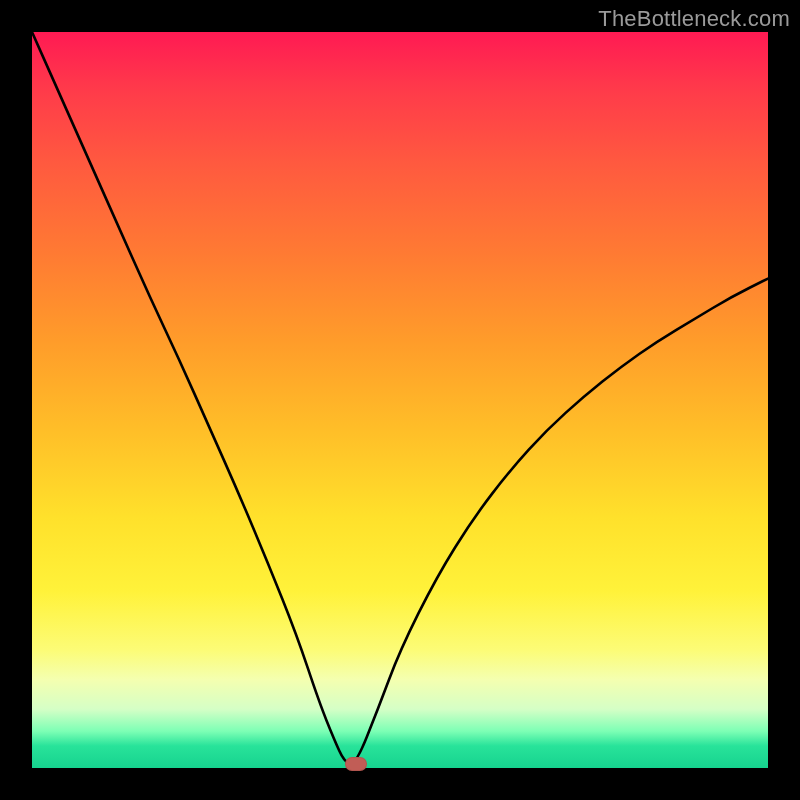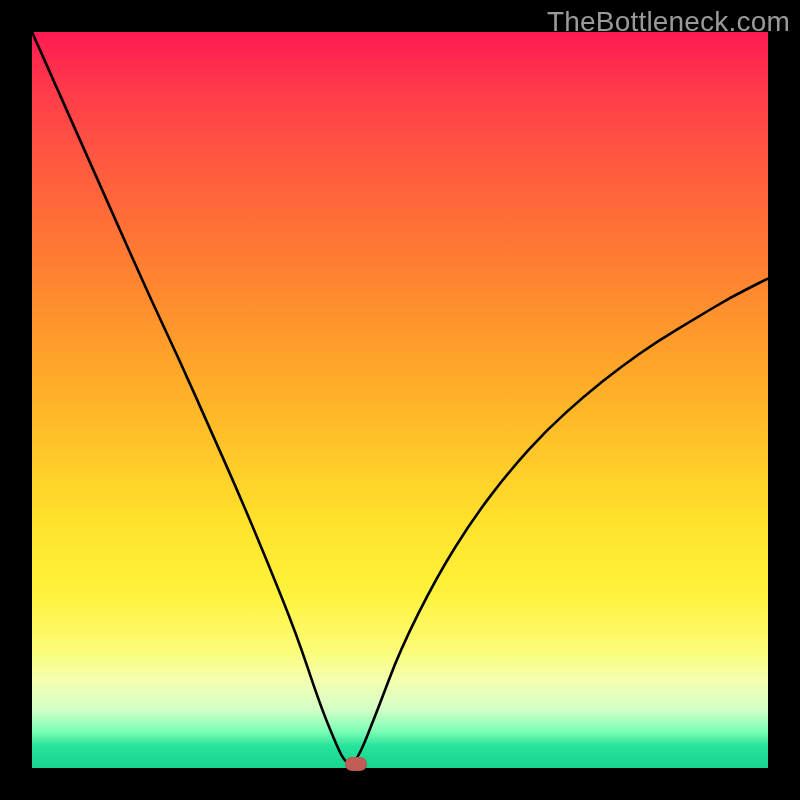--- a/index.html
+++ b/index.html
@@ -39,21 +39,21 @@
       #7dffb5 95%,
       #28e39a 97%,
       #16d38f 100%
     );
   }
   .watermark {
     position: absolute;
     top: 6px;
     right: 10px;
     color: #9a9a9a;
-    font-size: 28px;
+    font-size: 22px;
     letter-spacing: 0.2px;
     user-select: none;
     pointer-events: none;
   }
   svg.curve {
     position: absolute;
     left: 0;
     top: 0;
     width: 736px;
     height: 736px;

